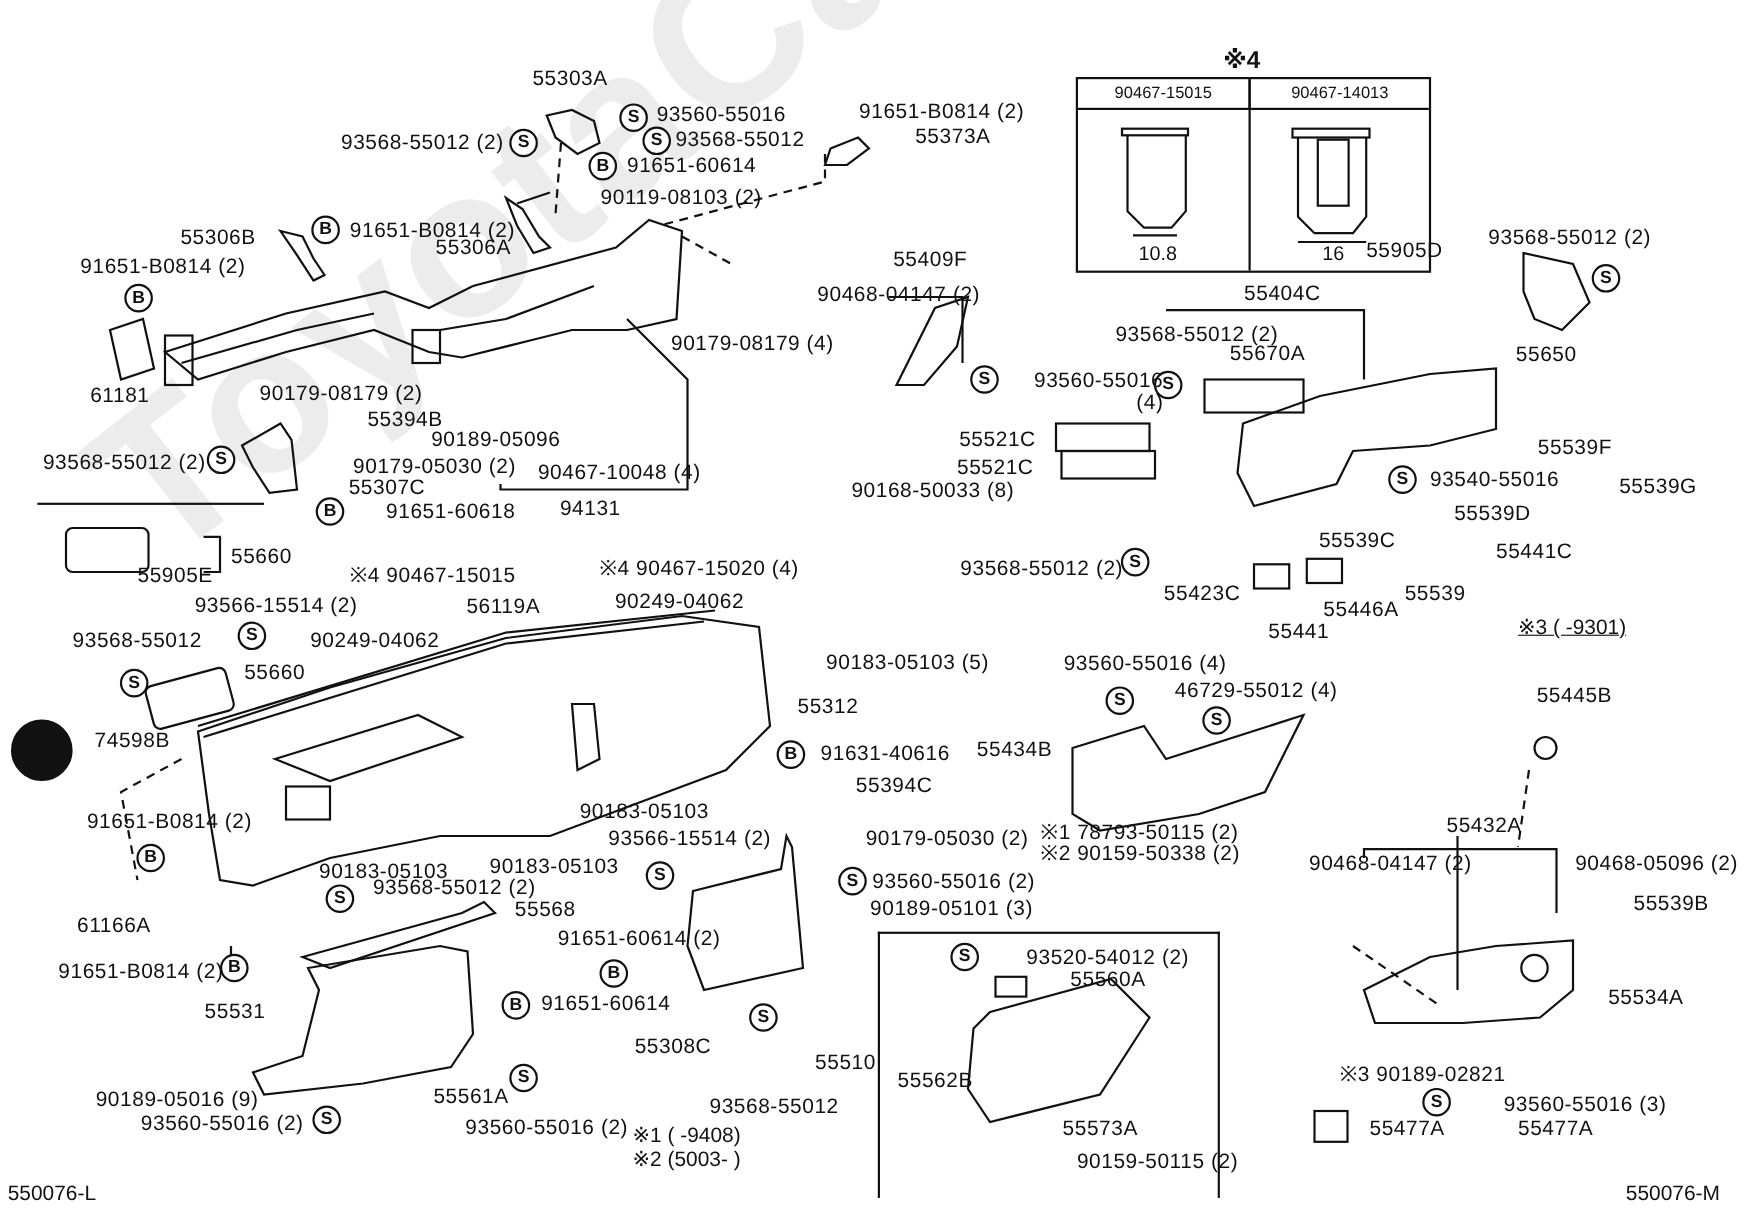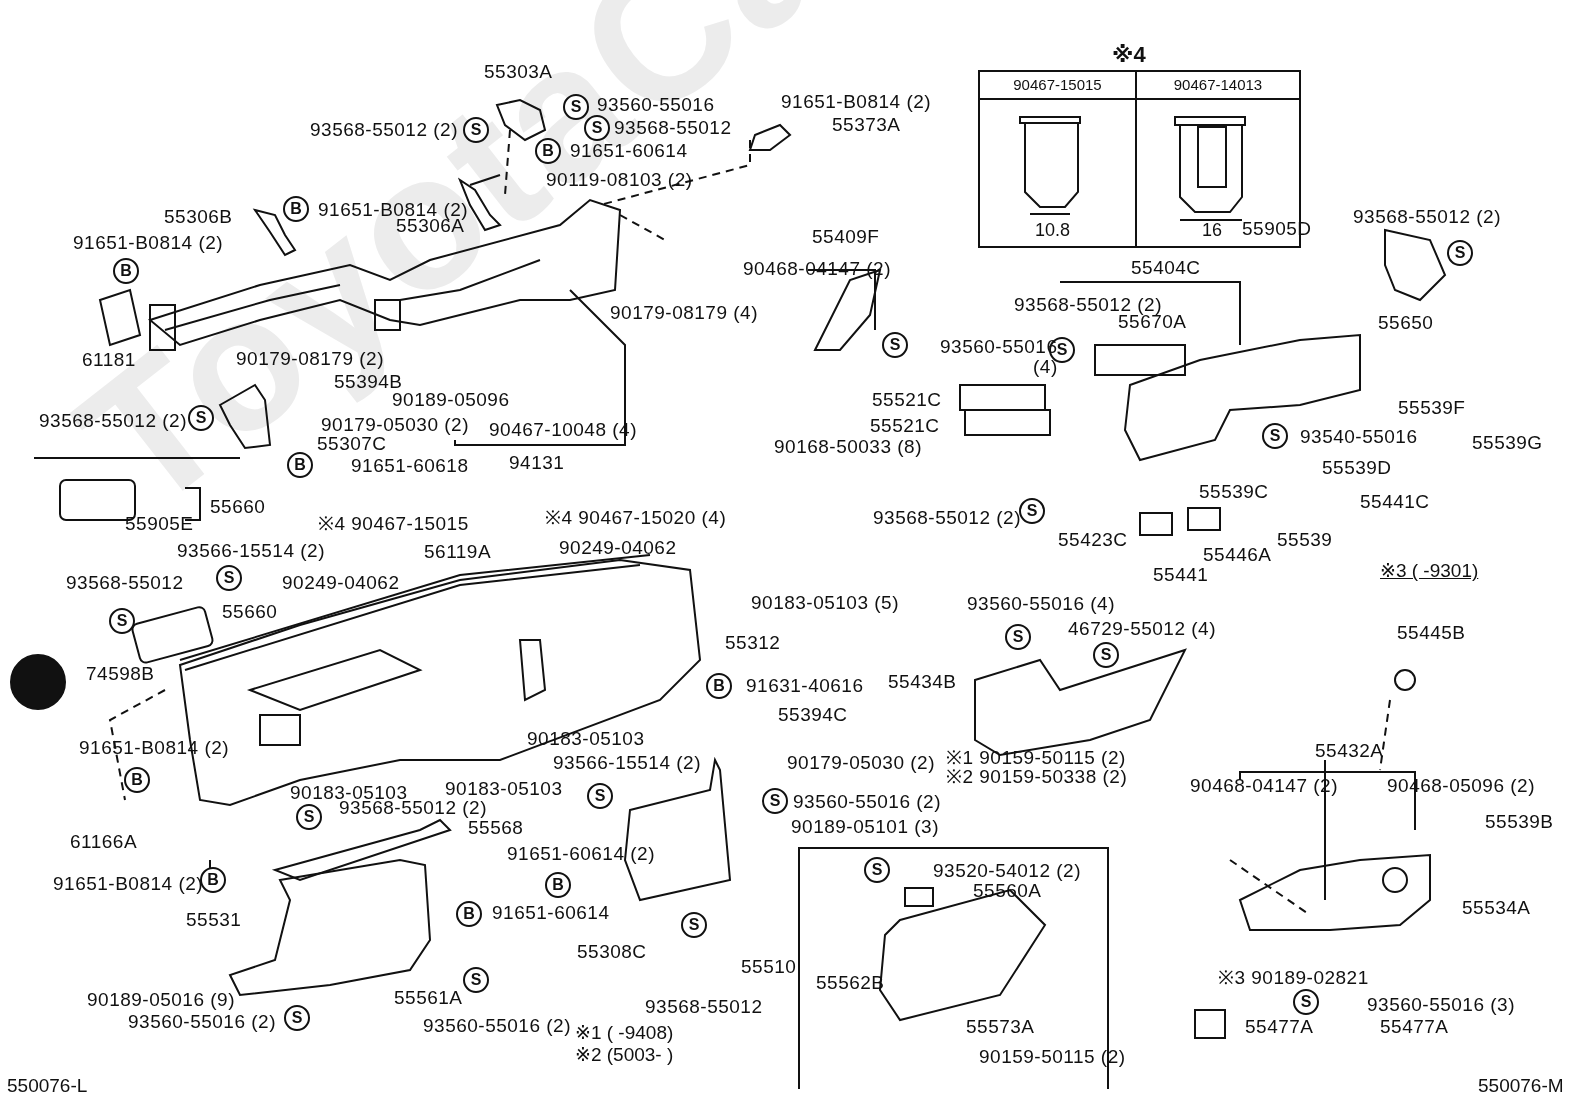--- a/index.html
+++ b/index.html
@@ -232,26 +232,26 @@
 <div class="lbl sm" style="left:492px;top:903px">91651-60614</div>
 <div class="lbl lg" style="left:577px;top:942px">55308C</div>
 <div class="lbl sm" style="left:87px;top:990px">90189-05016 (9)</div>
 <div class="lbl lg" style="left:394px;top:988px">55561A</div>
 <div class="lbl sm" style="left:128px;top:1012px">93560-55016 (2)</div>
 <div class="lbl sm" style="left:423px;top:1016px">93560-55016 (2)</div>
 <div class="lbl sm" style="left:645px;top:997px">93568-55012</div>
 <div class="lbl sm" style="left:967px;top:594px">93560-55016 (4)</div>
 <div class="lbl sm" style="left:1068px;top:619px">46729-55012 (4)</div>
 <div class="lbl lg" style="left:888px;top:672px">55434B</div>
-<div class="lbl sm" style="left:946px;top:748px">※1 90159-50115 (2)</div>
+<div class="lbl sm" style="left:946px;top:748px">※1 78793-50115 (2)</div>
 <div class="lbl sm" style="left:946px;top:767px">※2 90159-50338 (2)</div>
 <div class="lbl lg" style="left:1397px;top:623px">55445B</div>
 <div class="lbl lg" style="left:1315px;top:741px">55432A</div>
 <div class="lbl sm" style="left:1190px;top:776px">90468-04147 (2)</div>
-<div class="lbl sm" style="left:1387px;top:776px">90468-05096 (2)</div>
+<div class="lbl sm" style="left:1432px;top:776px">90468-05096 (2)</div>
 <div class="lbl lg" style="left:1485px;top:812px">55539B</div>
 <div class="lbl lg" style="left:1462px;top:898px">55534A</div>
 <div class="lbl sm" style="left:1218px;top:968px">※3 90189-02821</div>
 <div class="lbl sm" style="left:1367px;top:995px">93560-55016 (3)</div>
 <div class="lbl lg" style="left:1245px;top:1017px">55477A</div>
 <div class="lbl lg" style="left:1380px;top:1017px">55477A</div>
 <div class="lbl sm" style="left:933px;top:861px">93520-54012 (2)</div>
 <div class="lbl lg" style="left:973px;top:881px">55560A</div>
 <div class="lbl lg" style="left:741px;top:957px">55510</div>
 <div class="lbl lg" style="left:816px;top:973px">55562B</div>

